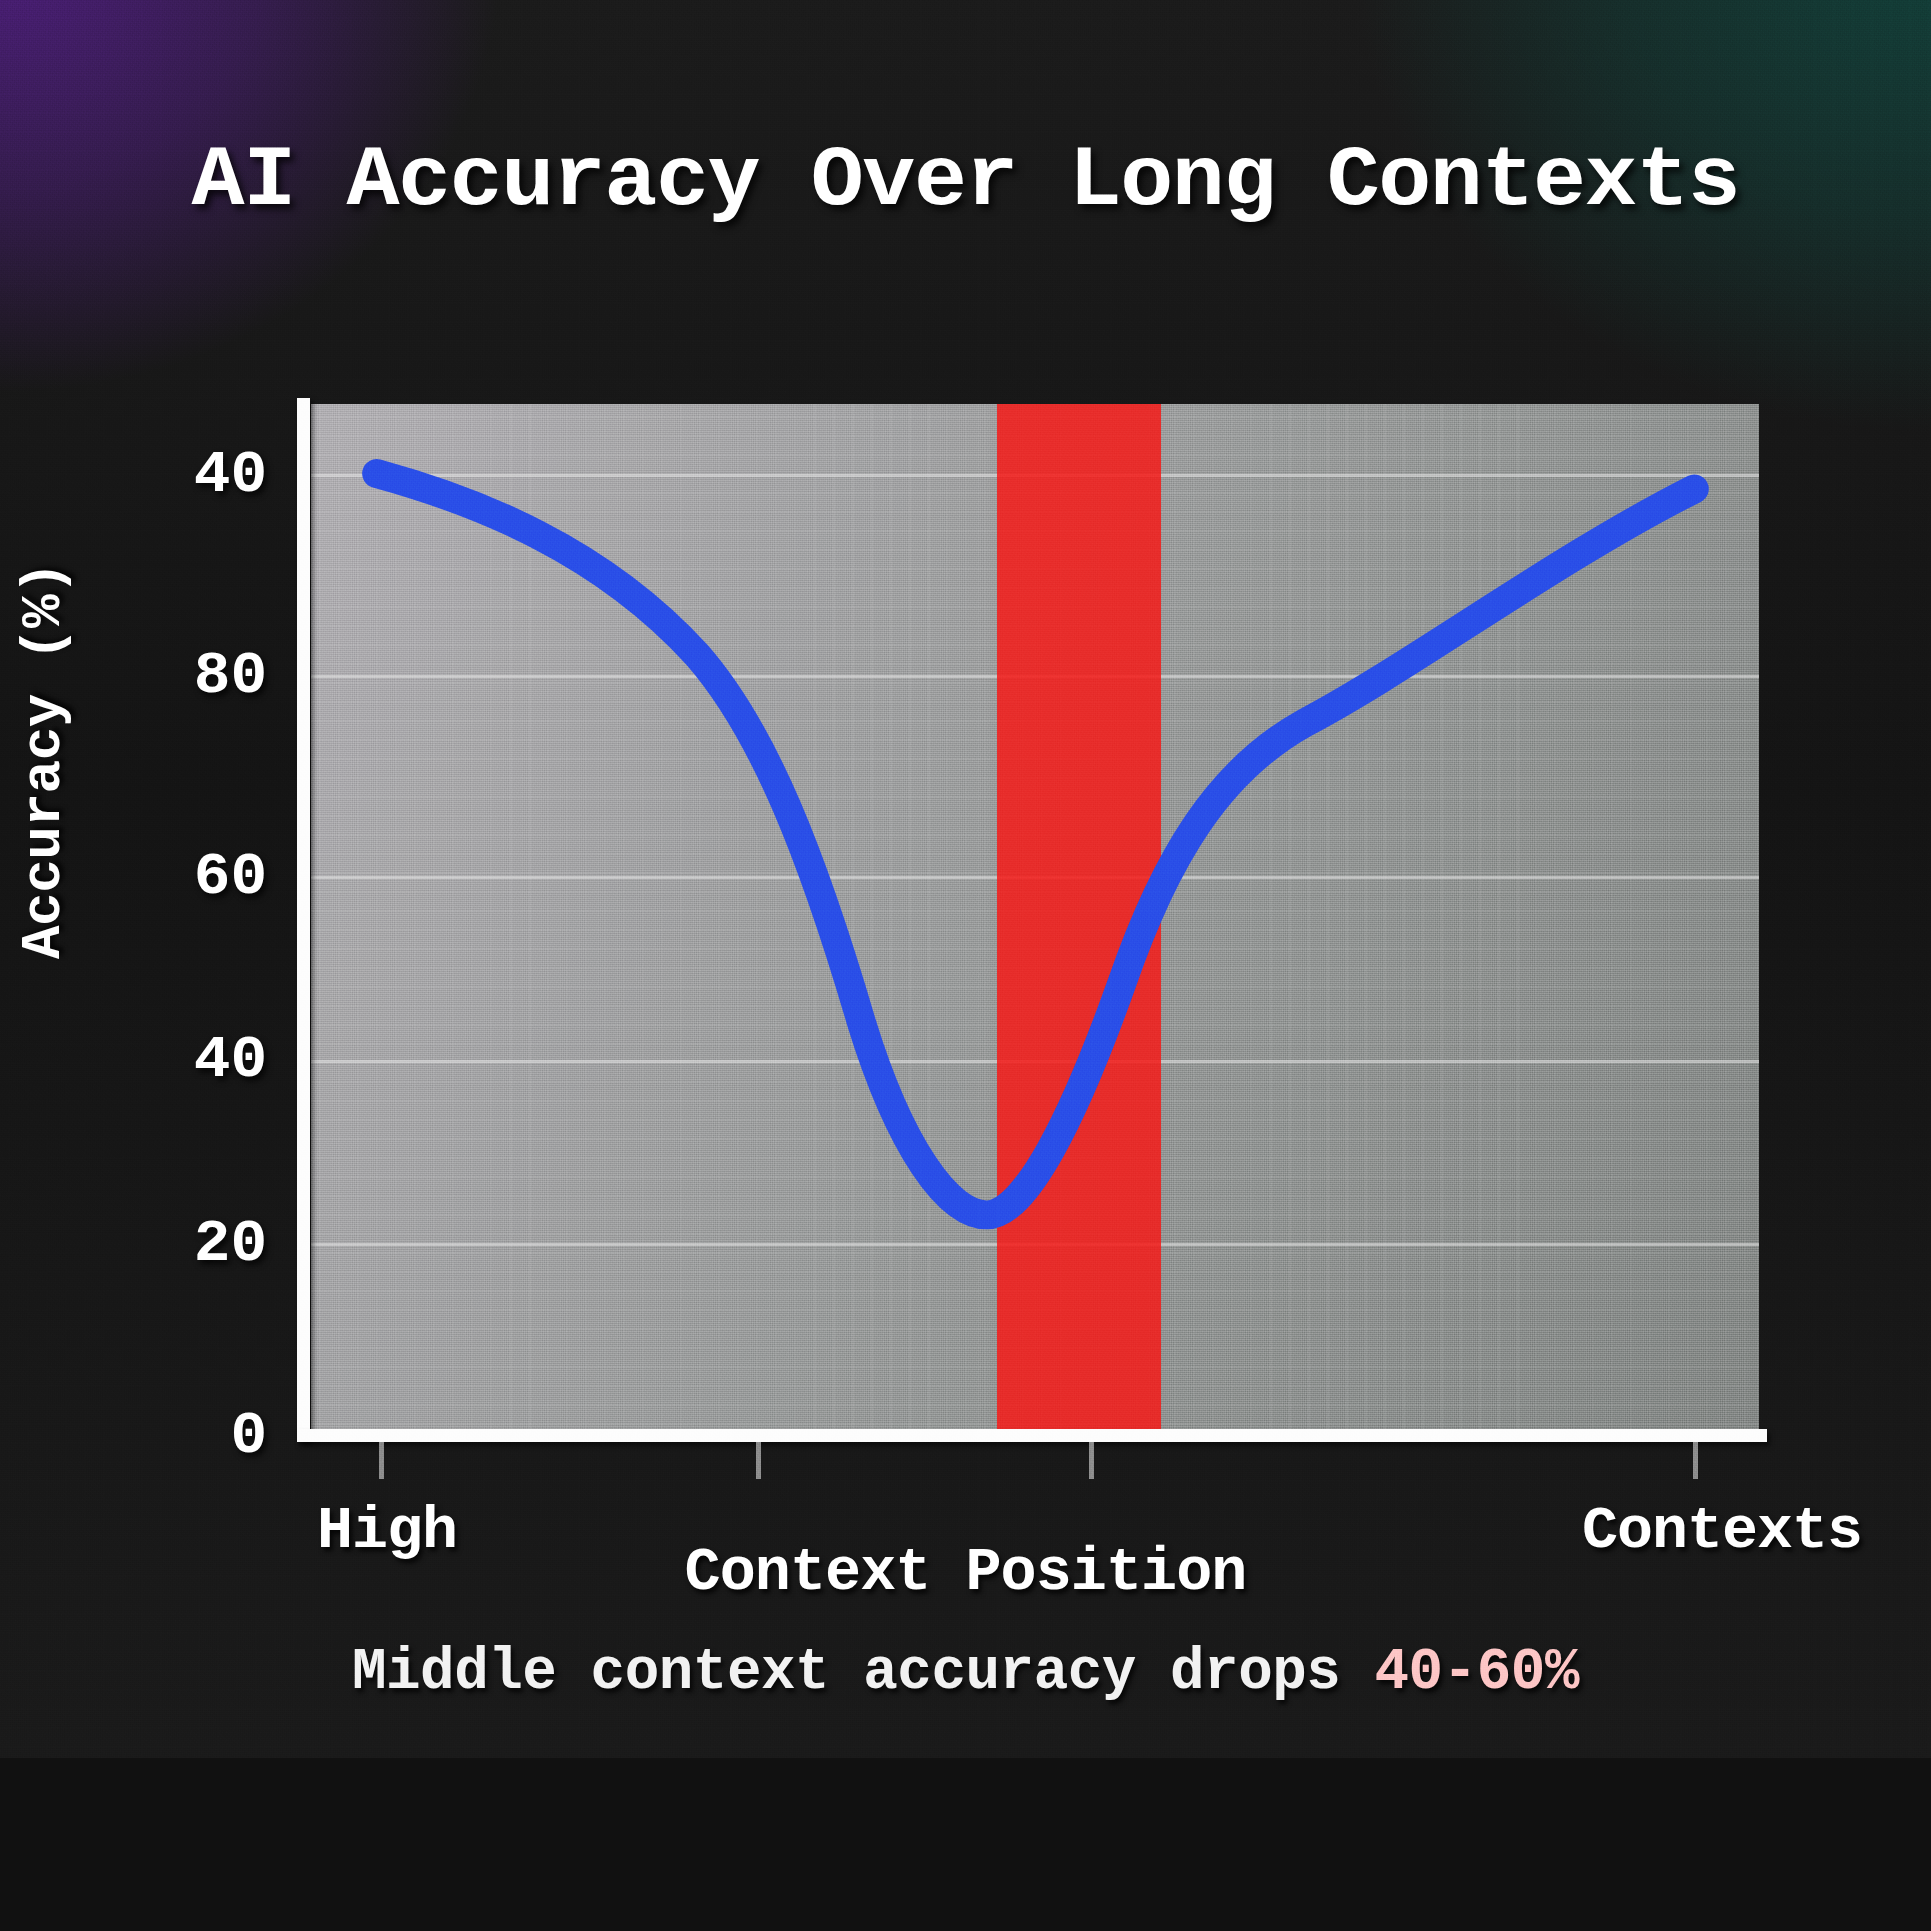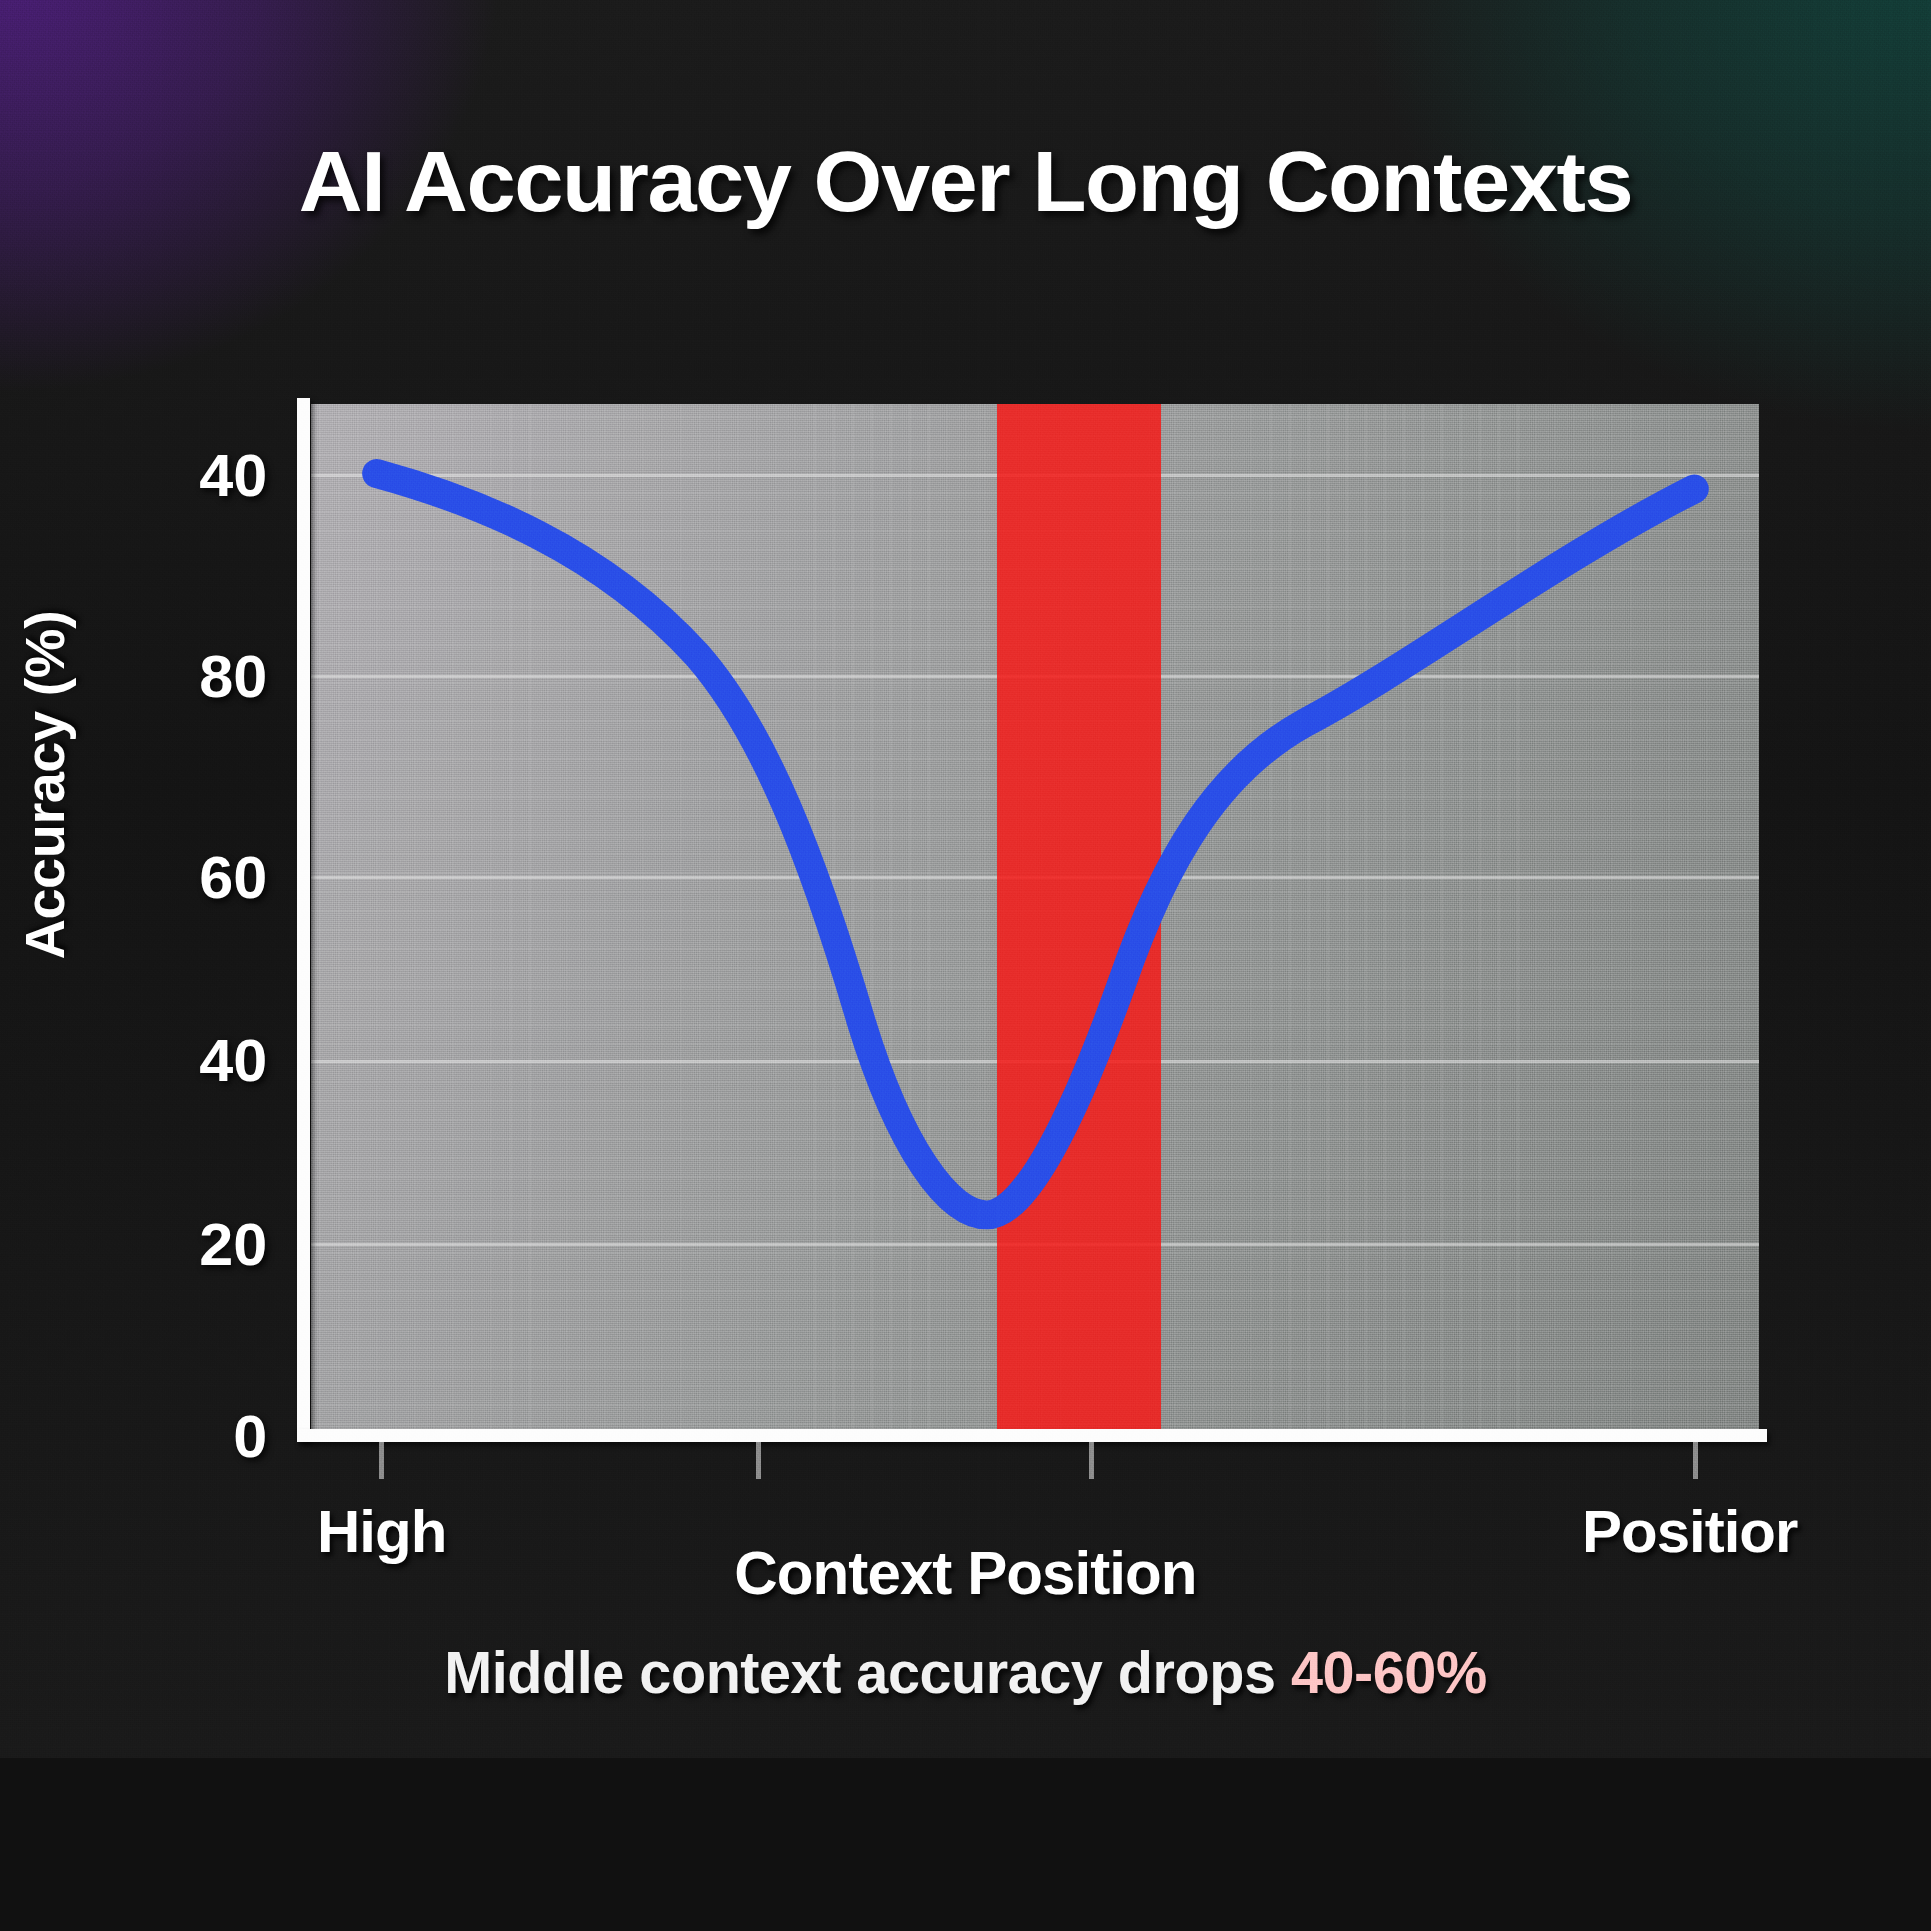--- a/index.html
+++ b/index.html
@@ -8,21 +8,21 @@
     width: 1931px;
     height: 1931px;
     overflow: hidden;
     background: #111111;
   }
 
   #poster {
     position: relative;
     width: 1931px;
     height: 1758px;
-    font-family: Liberation Sans, sans-serif;
+    font-family: Liberation Mono, monospace;
     
     background-color: #171717;
     background-image:
       radial-gradient(695px 599px at 0px -39px, #4b1e78 0%, rgba(75,30,120,0.55) 38%, rgba(75,30,120,0.0) 72%),
       radial-gradient(792px 637px at 1941px -39px, #123f39 0%, rgba(18,63,57,0.55) 40%, rgba(18,63,57,0.0) 74%),
       linear-gradient(180deg, #1b1b1b 0%, #141414 45%, #1a1a1a 100%);
   }
 
   
   #grain {
@@ -239,21 +239,21 @@
 
   <div id="y-spine"></div>
   <div id="x-spine"></div>
 
   <div class="xtick" style="left:379px"></div>
   <div class="xtick" style="left:756px"></div>
   <div class="xtick" style="left:1089px"></div>
   <div class="xtick" style="left:1693px"></div>
 
   <div id="x-label-left">High</div>
-  <div id="x-label-right">Positior</div>
+  <div id="x-label-right">Contexts</div>
   <div id="x-axis-title">Context Position</div>
 
   <div id="caption">
     <span>Middle context accuracy drops </span><span id="caption-highlight">40-60%</span>
   </div>
 
   <div id="grain"></div>
 </div>
 
 

